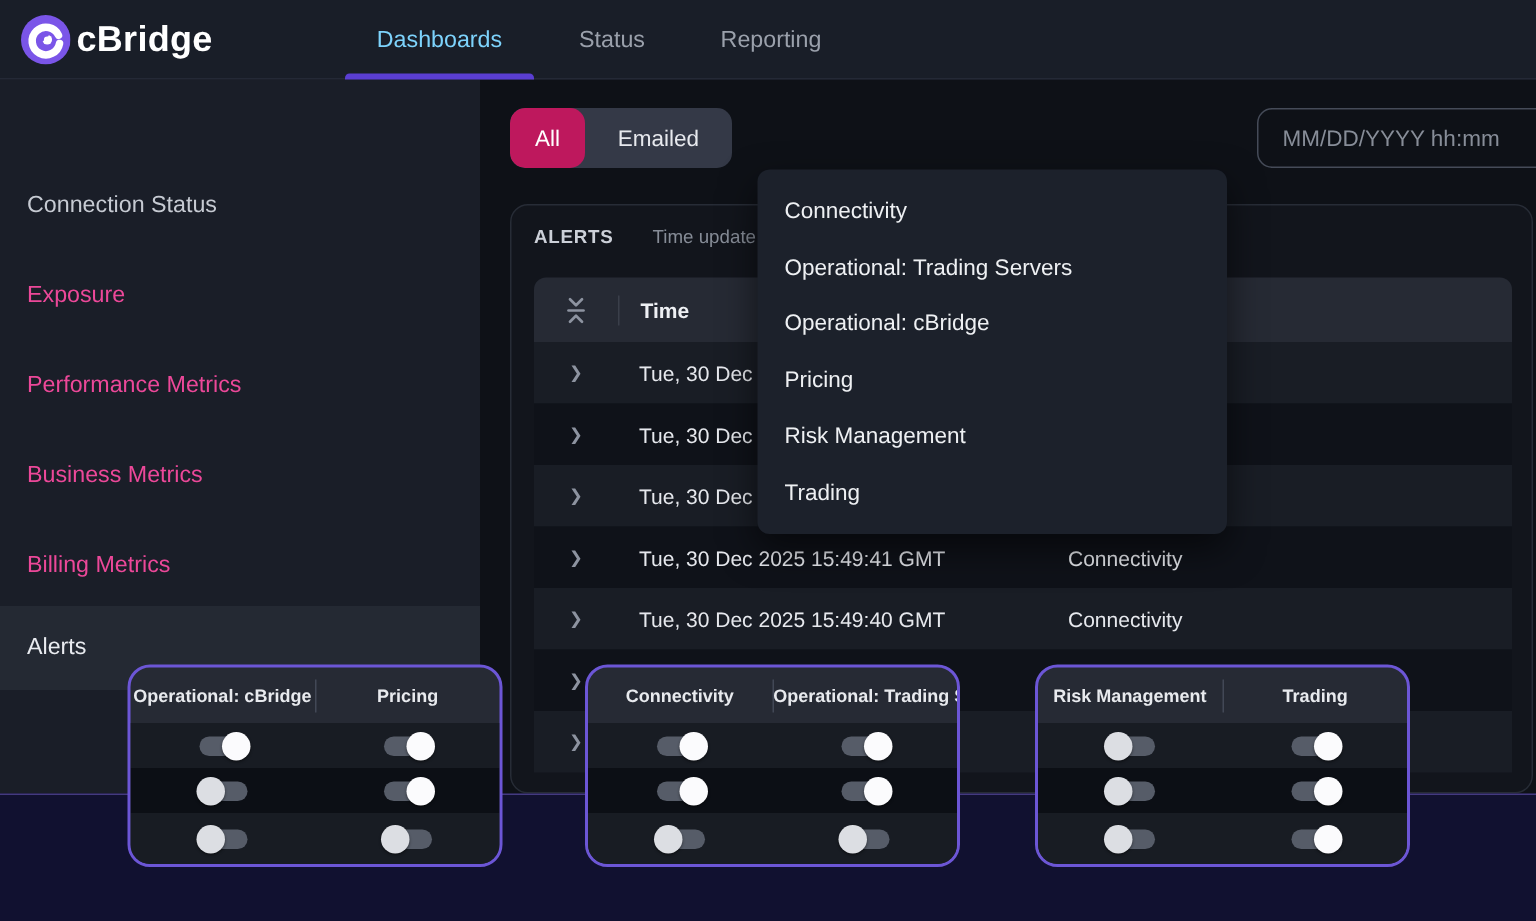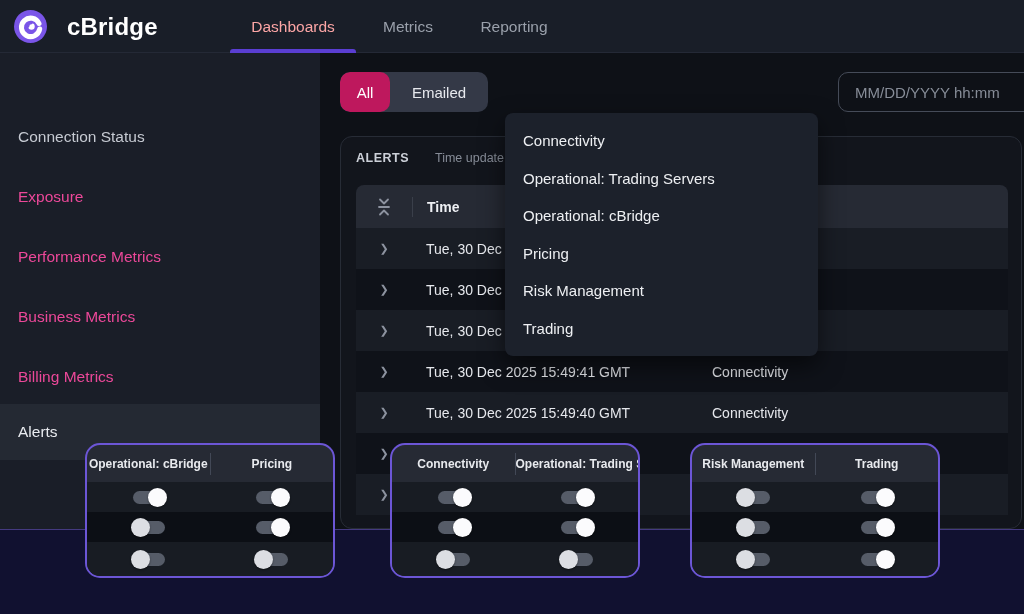--- a/index.html
+++ b/index.html
@@ -3,28 +3,28 @@
 <meta charset="utf-8">
 <style>
   * { margin:0; padding:0; box-sizing:border-box; }
   html,body { width:1024px; height:614px; overflow:hidden; background:#0e1117;
               font-family:"Liberation Sans", sans-serif; }
   #app { position:relative; width:1024px; height:614px; background:#0e1117; }
 
   
   .topbar { position:absolute; left:0; top:0; width:1024px; height:53px;
             background:#191e28; border-bottom:1px solid #242936; z-index:10; }
-  .logo { position:absolute; left:14px; top:10px; display:flex; align-items:center; gap:20px; cursor:pointer; }
+  .logo { position:absolute; left:14px; top:10px; display:flex; align-items:center; gap:4px; cursor:pointer; }
   .logo-text { color:#ffffff; font-size:24px; font-weight:700; letter-spacing:.2px; }
   .tab { position:absolute; top:0; height:53px; display:flex; align-items:center; justify-content:center;
          color:#9aa0ab; font-size:15.5px; font-weight:500; cursor:pointer; }
   .tab-dashboards { left:230px; width:126px; }
   .tab-config     { left:370px; width:76px; }
   .tab-reporting  { left:462px; width:104px; }
-  .tab.is-active { color:#fca5a5; }
+  .tab.is-active { color:#7dd3fc; }
   .tab-underline { display:none; position:absolute; left:0; bottom:0; width:100%; height:4px;
                    background:#5a3ed2; border-radius:3px 3px 0 0; }
   .tab.is-active .tab-underline { display:block; }
 
   
   .sidebar { position:absolute; left:0; top:53px; width:320px; height:476px;
              background:#1a1e28; z-index:1; }
   .side-item { position:absolute; left:0; width:320px; height:56px; display:flex; align-items:center;
                padding-left:18px; font-size:15.5px; color:#ec4899; cursor:pointer; }
   .side-item.first { color:#c6cad2; }
@@ -123,21 +123,21 @@
         <circle cx="17.5" cy="16.5" r="3.2" fill="#ffffff"></circle>
         <path d="M17.5 13.3 A3.2 3.2 0 0 0 14.3 16.5" fill="none" stroke="#7a55e8" stroke-width="2" stroke-linecap="round"></path>
       </svg>
       <span class="logo-text">cBridge</span>
     </div>
     <div class="tab tab-dashboards is-active">
       <span>Dashboards</span>
       <span class="tab-underline"></span>
     </div>
     <div class="tab tab-config">
-      <span>Metrics</span>
+      <span>Status</span>
 
     </div>
     <div class="tab tab-reporting">
       <span>Reporting</span>
 
     </div>
   </div>
 
   <div class="sidebar">
     <div class="side-item first" style="top:56px">

